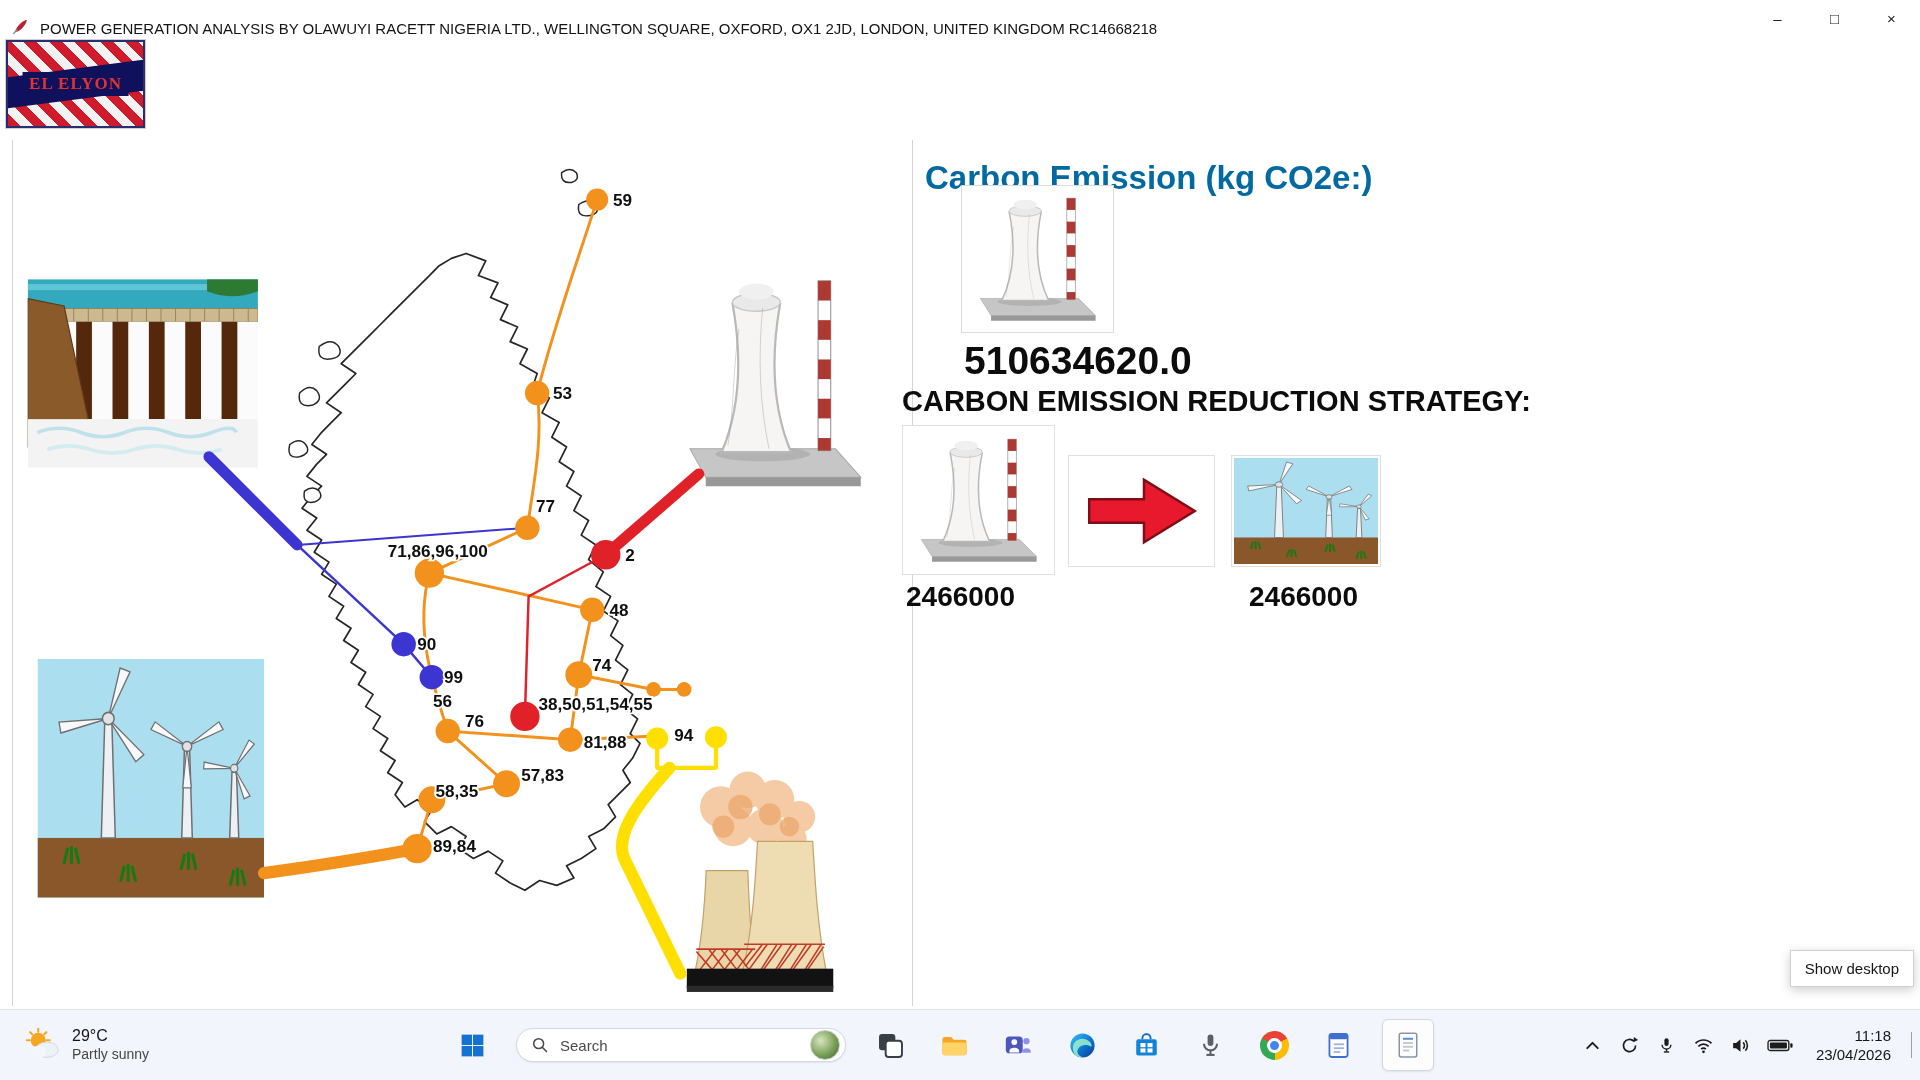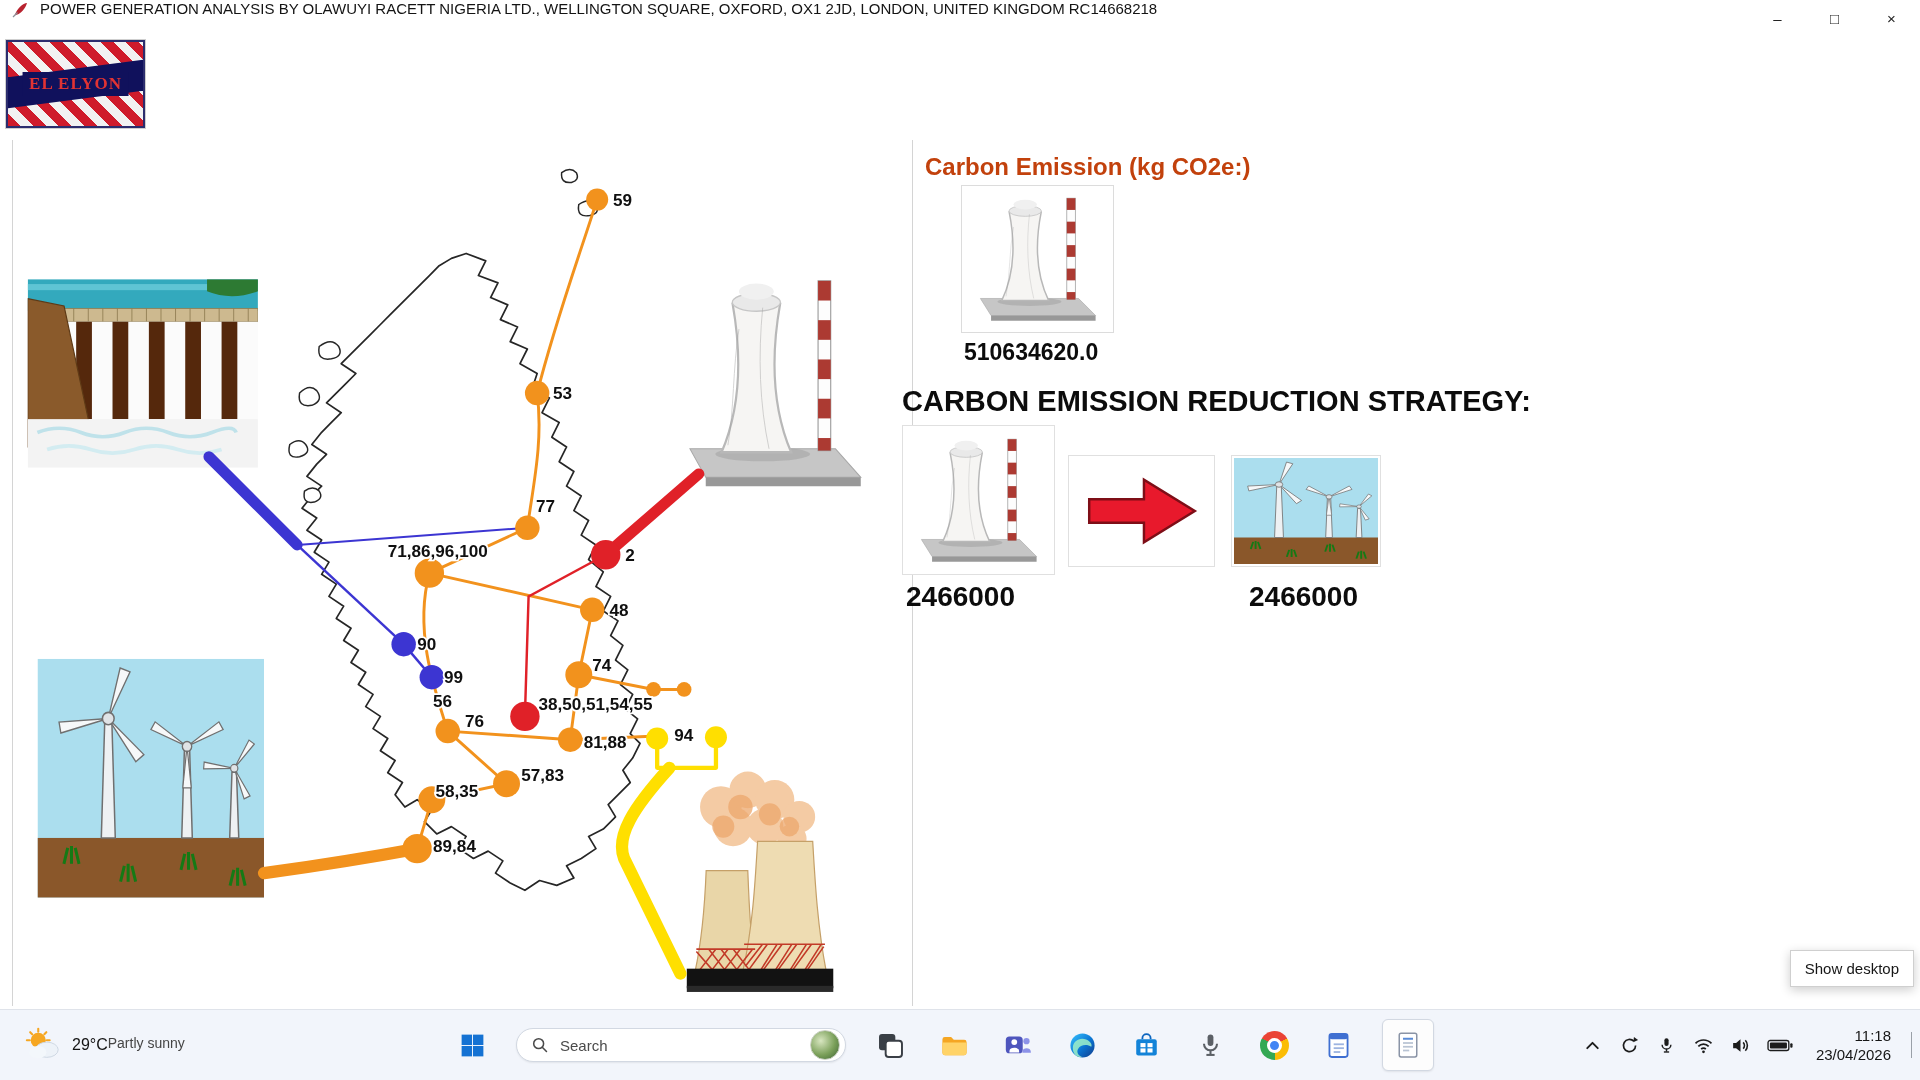--- a/index.html
+++ b/index.html
@@ -1,20 +1,20 @@
 <!DOCTYPE html>
 <html><head>
 <meta charset="utf-8">
 <style>
   * { box-sizing: border-box; margin: 0; padding: 0; }
   html, body { width: 1920px; height: 1080px; }
   body { font-family: "Liberation Sans", sans-serif; background: #fff; position: relative; overflow: hidden; }
 
   
-  .titlebar { position: absolute; left:0; top:0; width:100%; height:37px; background:#fff; display:flex; align-items:flex-start; z-index:10; }
+  .titlebar { position: absolute; left:0; top:0; width:100%; height:37px; background:#fff; display:flex; align-items:flex-end; z-index:10; }
   .app-icon { width:20px; height:20px; margin-left:10px; flex:0 0 auto; }
   .titlebar-title { font-size:15px; color:#141414; margin-left:10px; white-space:nowrap; }
   .win-controls { margin-left:auto; display:flex; height:37px; }
   .win-btn { width:57px; height:37px; display:flex; align-items:center; justify-content:center; font-size:15px; color:#222; cursor:default; }
 
   
   .header { position: absolute; top:37px; left:0; width:100%; height:103px; background:#fff; }
   .logo { position:absolute; left:6px; top:3px; width:139px; height:88px; background:#10115c; border:2px solid #2c2d6e; overflow:hidden; box-shadow:0 0 0 1px #cfcfcf; }
   .logo-stripes { position:absolute; left:0; width:100%; height:42%; background:repeating-linear-gradient(45deg,#cf1b2b 0 9px,#f2f2f2 9px 18px); }
   .logo-stripes.top { top:0; clip-path:polygon(0 0,100% 0,100% 50%,0 100%); }
@@ -24,35 +24,35 @@
 
   
   .v-line { position:absolute; top:140px; width:1px; height:866px; background:#d4d4d4; }
   .v-line.left { left:12px; }
   .v-line.right { left:912px; }
   .map-panel { position:absolute; left:13px; top:140px; width:894px; height:865px; }
   .map-panel svg.map { width:100%; height:100%; display:block; }
   .map-label { font-weight:bold; font-size:14px; fill:#101010; paint-order:stroke; stroke:#ffffff; stroke-width:3px; font-family:"Liberation Sans", sans-serif; }
 
   .right-panel { position:absolute; left:900px; top:141px; width:1015px; height:864px; }
-  .carbon-heading { position:absolute; left:25px; top:12px; font-size:24px; font-weight:bold; color:#c2410c; }
+  .carbon-heading { position:absolute; left:25px; top:18px; font-size:33px; font-weight:bold; color:#0369a1; }
   .carbon-box { position:absolute; left:61px; top:44px; width:153px; height:148px; border:1px solid #dcdcdc; background:#fff; display:flex; align-items:center; justify-content:center; }
-  .carbon-total { position:absolute; left:64px; top:198px; font-size:23px; font-weight:bold; color:#0c0c0c; }
+  .carbon-total { position:absolute; left:64px; top:198px; font-size:39px; font-weight:bold; color:#0c0c0c; }
   .strategy-heading { position:absolute; left:2px; top:244px; font-size:29px; font-weight:bold; color:#0c0c0c; }
   .strat-tower-box { position:absolute; left:2px; top:284px; width:153px; height:150px; border:1px solid #e0e0e0; background:#fff; display:flex; align-items:center; justify-content:center; }
   .strat-value.before { position:absolute; left:6px; top:440px; font-size:28px; font-weight:bold; color:#0c0c0c; }
   .arrow-box { position:absolute; left:168px; top:314px; width:147px; height:112px; border:1px solid #e0e0e0; background:#fff; display:flex; align-items:center; justify-content:center; }
   .wind-box { position:absolute; left:331px; top:314px; width:150px; height:112px; border:1px solid #e0e0e0; background:#fff; display:flex; align-items:center; justify-content:center; }
   .strat-value.after { position:absolute; left:349px; top:440px; font-size:28px; font-weight:bold; color:#0c0c0c; }
 
   
   .taskbar { position:absolute; left:0; bottom:0; width:100%; height:71px; background:#f2f5fb; border-top:1px solid #dfe3ea; z-index:20; }
   .weather { position:absolute; left:14px; top:0; height:100%; display:flex; align-items:center; gap:10px; padding:0 10px; cursor:pointer; }
   .weather svg { width:38px; height:38px; }
-  .weather-texts { display:flex; flex-direction:row; line-height:1.25; }
+  .weather-texts { display:flex; flex-direction:column; line-height:1.25; }
   .weather-temp { font-size:16px; color:#141414; }
   .weather-cond { font-size:14px; color:#454545; }
 
   .tb-center { position:absolute; left:452px; top:0; height:100%; display:flex; align-items:center; gap:24px; }
   .tb-icon { width:40px; height:40px; border-radius:6px; display:flex; align-items:center; justify-content:center; cursor:pointer; }
   .tb-icon svg { width:29px; height:29px; }
   .search-pill { width:330px; height:34px; background:#fff; border:1px solid #d2d8e2; border-radius:20px; display:flex; align-items:center; gap:11px; padding:0 5px 0 14px; box-shadow:0 1px 2px rgba(0,0,0,0.07); cursor:pointer; }
   .search-pill svg.mag { width:18px; height:18px; flex:0 0 auto; }
   .search-text { font-size:15px; color:#4b4b4b; flex:1; }
   .search-img { width:30px; height:30px; border-radius:50%; flex:0 0 auto; background:radial-gradient(circle at 35% 35%, #d8e6c0, #7ba05a 55%, #49703a 90%); border:1px solid #c9cfc2; }

